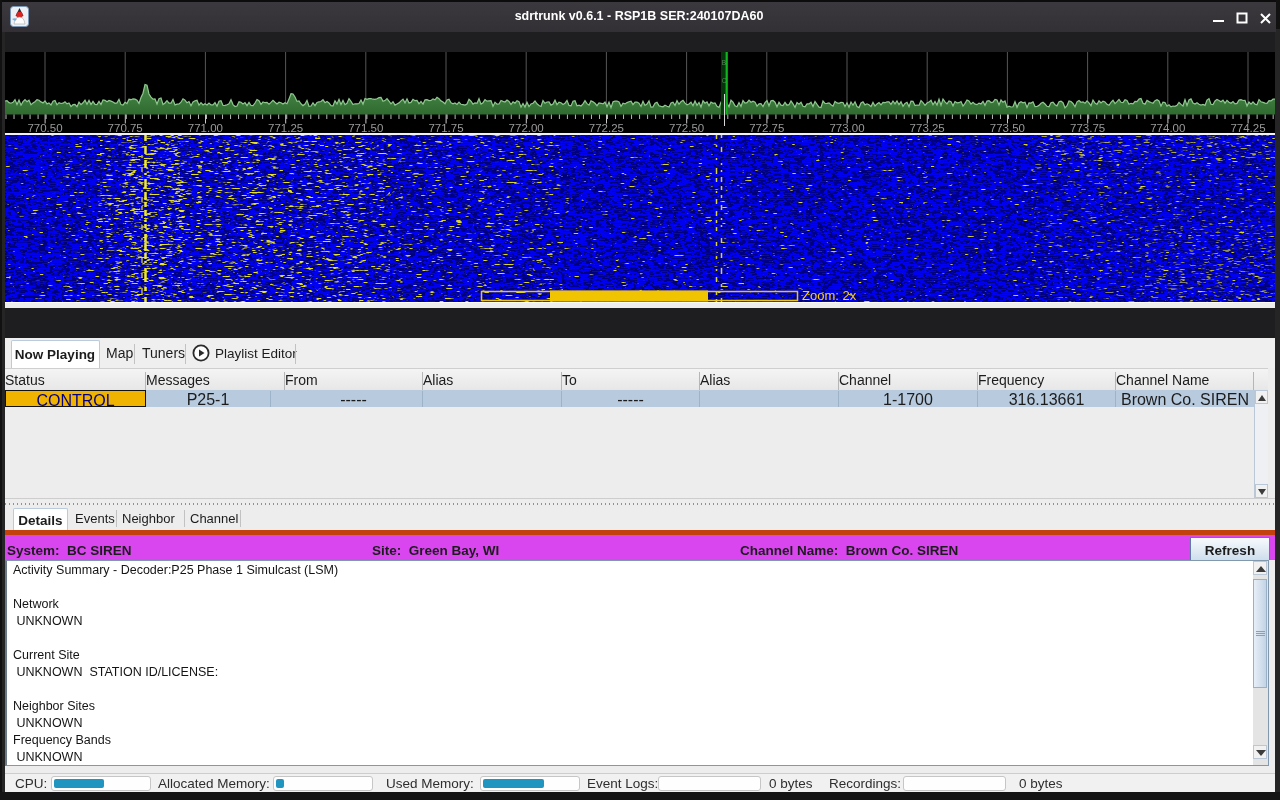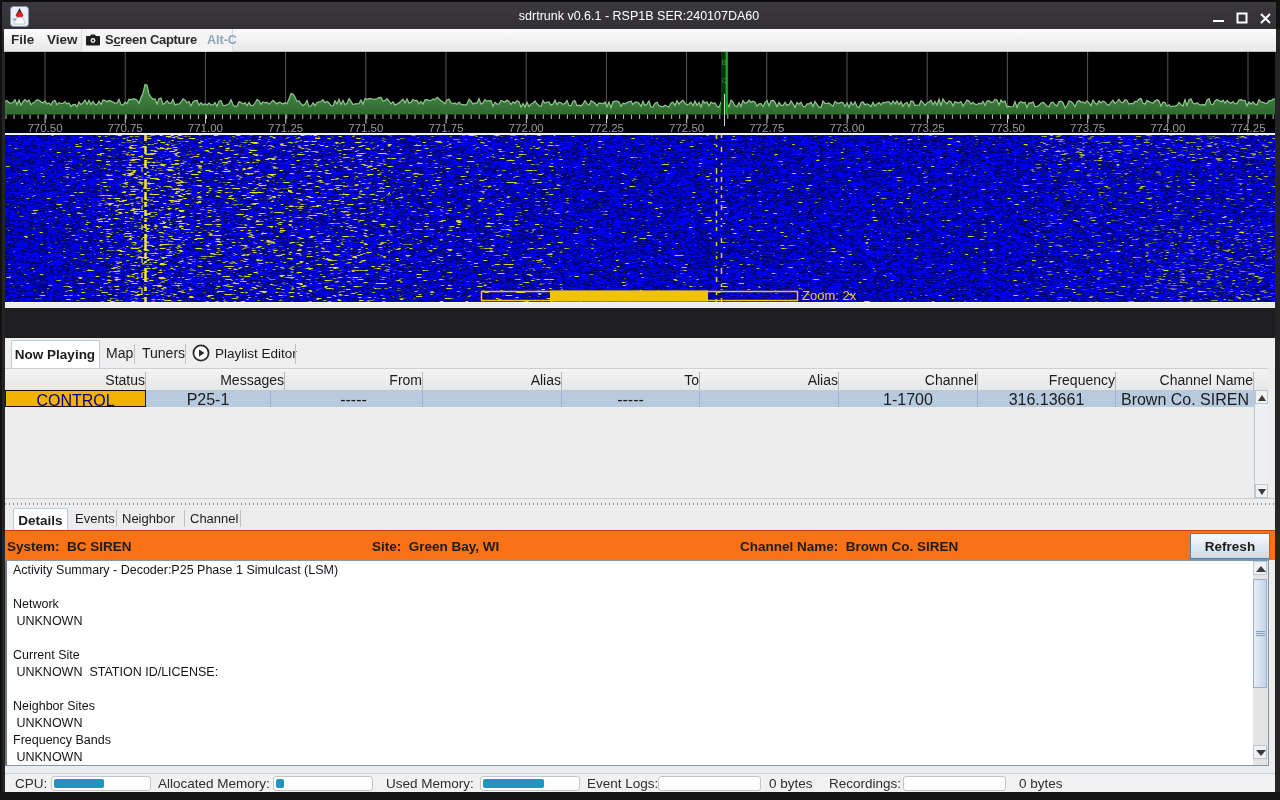--- a/index.html
+++ b/index.html
@@ -1,18 +1,18 @@
 <!DOCTYPE html>
 <html><head><meta charset="utf-8"><style>
 *{margin:0;padding:0;box-sizing:border-box}
 html,body{width:1280px;height:800px;overflow:hidden;font-family:"Liberation Sans",sans-serif;background:#1e1d20}
 .abs{position:absolute}
 #root{position:relative;width:1280px;height:800px}
 
-#title{left:2px;top:2px;width:1274px;height:30px;background:linear-gradient(#3b393e,#322f35);color:#fff;font-weight:normal;font-size:13px}
+#title{left:2px;top:2px;width:1274px;height:30px;background:linear-gradient(#3b393e,#322f35);color:#fff;font-weight:bold;font-size:13px}
 #title .t{position:absolute;left:0;right:0;top:7px;text-align:center;letter-spacing:0;font-size:12.5px}
 
 #menu{left:4px;top:29px;width:1272px;height:23px;background:linear-gradient(#fbfbfb,#e9e9e9);border-bottom:1px solid #c0c0c0;font-size:13.5px;font-weight:bold;color:#2b2b2b}
 #menu span.mi{position:absolute;top:3px}
 #scap{position:absolute;left:77px;top:0px;height:23px;width:152px;background:#f4f4f4;border:1px solid #dcdcdc;border-top:none}
 
 #spec{left:5px;top:52px;width:1270px;height:93px;background:#000}
 #spec svg{position:absolute;left:0;top:0}
 
 #wf{left:5px;top:135px;width:1270px;height:167px;background:#0202a0}
@@ -21,35 +21,35 @@
 .vsep{position:absolute;top:0;width:1px;height:30px;background:#93a7c0}
 .lcd{position:absolute;top:8px;font-family:"Liberation Mono",monospace;font-size:14.5px;letter-spacing:1.2px;color:#cdd2cd}
 .dash5{position:absolute;top:14px;width:46px;height:2px;background:repeating-linear-gradient(90deg,#1ecb1e 0 6px,transparent 6px 10px)}
 
 #tabs1{left:5px;top:338px;width:1270px;height:30px;background:#efefef;font-size:14px;color:#1c1c1c}
 .tab{position:absolute;background:#fff;border:1px solid #b9cbdd;border-bottom:none;border-radius:2px 2px 0 0;font-weight:bold;text-align:center}
 .tdiv{position:absolute;top:6px;width:1px;height:20px;background:#c2c2c2}
 .tlbl{position:absolute;top:7px}
 
 #thead{left:5px;top:368px;width:1268px;height:22px;background:linear-gradient(#f4f4f4,#e7e7e7);border-top:1px solid #cfcfcf;font-size:14px;color:#1c1c1c}
-.hc{position:absolute;top:3px;text-align:right;border-right:1px solid #b6b6b6;height:19px}
+.hc{position:absolute;top:3px;text-align:left;border-right:1px solid #b6b6b6;height:19px}
 #trow{left:5px;top:390px;width:1249px;height:17px;background:#b7cade;font-size:16px;color:#1c1c1c}
 .rc{position:absolute;top:1px;text-align:center;border-right:1px solid #9db3c9;height:16px}
 #tbody{left:5px;top:407px;width:1249px;height:91px;background:#ededed}
 #tsb{left:1254px;top:390px;width:14px;height:108px;background:#eef0f3;border-left:1px solid #b9c7d6}
 .sbtn{position:absolute;left:0px;width:13px;height:14px;background:#f1f1f1;border:1px solid #b9c7d6}
 .tri{width:0;height:0;position:absolute;left:2px}
 #gap2{left:1268px;top:368px;width:7px;height:130px;background:#ededed}
 
 #split{left:5px;top:498px;width:1270px;height:8px;background:#ededed;border-top:1px solid #cdcdcd}
 #split .dots{position:absolute;left:0;top:4px;width:1270px;height:2px;background:repeating-linear-gradient(90deg,#909090 0 1px,transparent 1px 4px)}
 
 #tabs2{left:5px;top:506px;width:1270px;height:24px;background:#ededed;font-size:13px;color:#1c1c1c}
 
-#info{left:5px;top:530px;width:1270px;height:30px;background:#f97316;border-top:1px solid #c2410c;font-size:13.5px;color:#1c1c1c;font-weight:bold}
+#info{left:5px;top:530px;width:1270px;height:30px;background:#d946ef;border-top:5px solid #c2410c;font-size:13.5px;color:#1c1c1c;font-weight:bold}
 #refresh{position:absolute;left:1185px;top:2px;width:80px;height:26px;background:linear-gradient(#f7fafd,#e3ecf5 45%,#cbdcec);border:1.5px solid #5f7d9e;text-align:center;font-weight:bold;font-size:13.5px;padding-top:5px}
 
 #dtext{left:5px;top:560px;width:1264px;height:206px;background:#fff;border:1px solid #8299ad;border-left:2px solid #6a7a88;font-size:12.5px;color:#141414;line-height:17px;padding:1px 0 0 6px;white-space:pre}
 #dsb{left:1253px;top:561px;width:15px;height:204px;background:#e4e4e4}
 #dsb .thumb{position:absolute;left:0px;top:18px;width:14px;height:109px;background:linear-gradient(90deg,#e7eef7,#c3d4e6);border:1px solid #9ab0c6}
 
 #status{left:5px;top:773px;width:1270px;height:19px;background:#f1f1f1;border-top:1px solid #c3cfdb;font-size:13.5px;color:#2e2e2e}
 .slbl{position:absolute;top:2px}
 .sbar{position:absolute;top:2px;height:15px;background:#fefefe;border:1px solid #c6c6c6;border-radius:3px}
 .sfill{position:absolute;left:2px;top:2px;height:9px;background:#2095c0;border-radius:2px;margin-top:0px}
@@ -70,32 +70,20 @@
       <path d="M9.5 2 L13.5 10 L5.5 10 Z" fill="#26323a"></path>
       <circle cx="9.5" cy="9" r="3.2" fill="#dd2222"></circle>
       <path d="M4 18 Q5 11 9.5 11 Q14 11 15 18 Z" fill="#fdfdfd" stroke="#999" stroke-width="0.5"></path>
       <path d="M2 13 Q5 11.5 7 13 L5 15 Z" fill="#7ab0d8"></path>
     </svg>
     <svg class="winbtn" style="left:1209px;top:0" width="64" height="27" viewBox="0 0 64 27">
       <line x1="2" y1="19" x2="13" y2="19" stroke="#fff" stroke-width="2"></line>
       <rect x="26.5" y="11.5" width="9" height="9" fill="none" stroke="#fff" stroke-width="2"></rect>
       <path d="M50 12 L59 21 M59 12 L50 21" stroke="#fff" stroke-width="2"></path>
     </svg>
-  </div>
-  <div id="menu" class="abs">
-    <div id="scap"></div>
-    <span class="mi" style="left:7px">File</span>
-    <span class="mi" style="left:43px">View</span>
-    <svg class="abs" style="left:82px;top:5px" width="14" height="12" viewBox="0 0 14 12">
-      <path d="M1 2.5 h3 l1.2-1.5 h3.6 L10 2.5 h3 a1 1 0 0 1 1 1 V11 a1 1 0 0 1 -1 1 H1 a1 1 0 0 1 -1-1 V3.5 a1 1 0 0 1 1-1 Z" fill="#1e1e1e" transform="translate(0,-0.5)"></path>
-      <circle cx="7" cy="6.5" r="2.4" fill="#f4f4f4"></circle>
-      <circle cx="7" cy="6.5" r="1.1" fill="#1e1e1e"></circle>
-    </svg>
-    <span class="mi" style="left:101px;font-size:13px;letter-spacing:-0.3px">S<u>c</u>reen Capture</span>
-    <span class="mi" style="left:203px;color:#91a4bd;font-weight:bold;font-size:12.5px;top:4px">Alt-C</span>
   </div>
   <div id="spec" class="abs">
     <svg width="1270" height="82" viewBox="0 0 1270 82">
       <defs>
           <linearGradient id="gg" x1="0" y1="0" x2="0" y2="1">
         <stop offset="0" stop-color="#4a8a4a"></stop>
             <stop offset="1" stop-color="#2f6a2f"></stop>
       </linearGradient>
         </defs>
       <g stroke="#909090" stroke-width="1" opacity="0.6">

